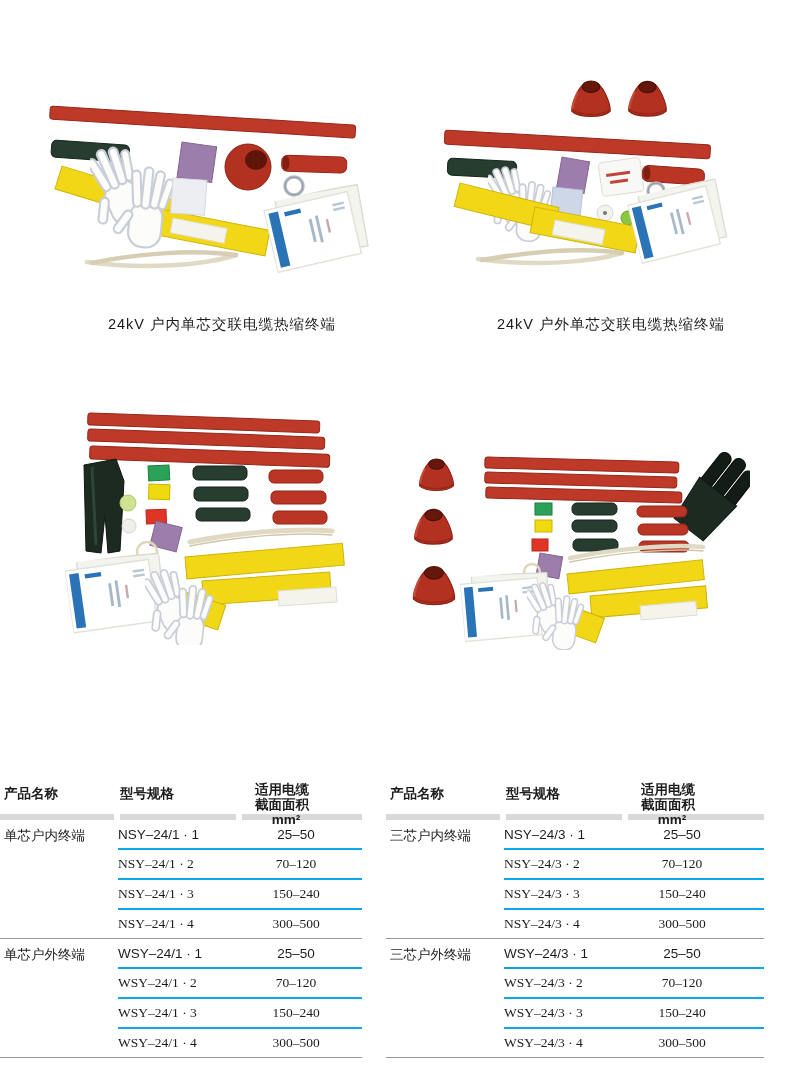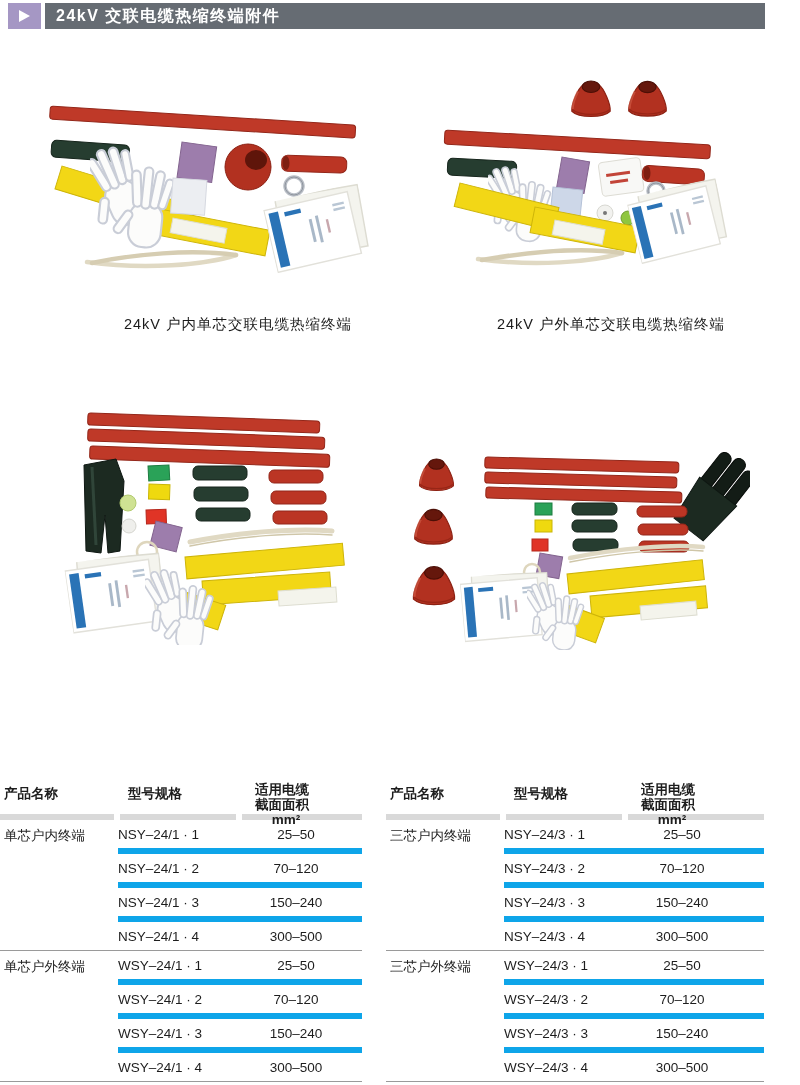--- a/index.html
+++ b/index.html
@@ -16,35 +16,35 @@
   
   .photo{position:absolute;}
   .caption{position:absolute;width:340px;text-align:center;font-size:14.5px;letter-spacing:1px;color:#1b1b1b;}
 
   
   .spec-table{position:absolute;top:778px;font-size:13.5px;}
   .tbl-title{height:28px;line-height:28px;background:#c6b6d8;font-weight:bold;font-size:15px;
              padding-left:10px;color:#333;letter-spacing:0.5px;}
   .tbl-head{position:relative;height:36px;font-weight:bold;}
   .tbl-head .h1{position:absolute;left:4px;top:7px;}
-  .tbl-head .h2{position:absolute;left:128px;top:7px;}
+  .tbl-head .h2{position:absolute;left:120px;top:7px;}
   .tbl-head .h3{position:absolute;left:255px;top:4px;width:62px;line-height:15px;}
   .tbl-head .h3 span{display:block;}
   .tbl-head .h3 .mm{text-align:center;}
   .sep-band{height:6px;display:flex;}
   .sep-band i{display:block;height:100%;background:#d9d9d9;}
   .sep-band i:nth-child(1){width:114px;margin-right:6px;}
   .sep-band i:nth-child(2){width:116px;margin-right:6px;}
   .sep-band i:nth-child(3){flex:1;}
   .tgroup{position:relative;}
   .tgroup + .tgroup{border-top:1px solid #9a9a9a;}
   .tgroup:last-child{border-bottom:1px solid #9a9a9a;}
   .gname{position:absolute;left:4px;top:7px;}
   .trow{margin-left:118px;height:28px;display:flex;align-items:center;}
-  .trow + .trow{border-top:6px solid #0ea5e9;}
+  .trow + .trow{border-top:2px solid #0ea5e9;font-family:Liberation Serif, serif;}
   .trow .model{width:112px;}
   .trow .area{width:132px;text-align:center;}
 </style>
 </head>
 <body>
 
 <div class="page">
 
   <svg width="0" height="0" style="position:absolute" aria-hidden="true">
     <defs>
@@ -81,26 +81,20 @@
         <rect x="20" y="13" width="17" height="4.5" fill="#2a73b6"></rect>
         <rect x="43" y="26" width="3" height="24" fill="#a9b8c8"></rect>
         <rect x="50" y="24" width="3" height="28" fill="#a9b8c8"></rect>
         <rect x="60" y="30" width="2.5" height="14" fill="#c8a7ad"></rect>
         <rect x="70" y="16" width="12" height="2.5" fill="#b9c6d4"></rect>
         <rect x="70" y="21" width="12" height="2.5" fill="#b9c6d4"></rect>
       </symbol>
     </defs>
   </svg>
 
-  <div class="top-banner">
-    <div class="banner-arrow-box">
-      <span class="banner-arrow"></span>
-    </div>
-    <div class="banner-bar">24kV 交联电缆热缩终端附件</div>
-  </div>
 
   <svg class="photo" style="left:40px;top:66px" width="345" height="240" viewBox="0 0 345 240">
     <g>
         <rect x="10" y="40" width="306" height="13" rx="3" fill="#bf3928" stroke="#93271a" transform="rotate(3.6 10 46)"></rect>
       </g>
     <g>
         <rect x="12" y="74" width="78" height="17" rx="5" fill="#263d30" stroke="#16251c" transform="rotate(4 12 74)"></rect>
       </g>
     <g>
       <rect x="22" y="100" width="118" height="24" fill="#f2d716" stroke="#cdb409" transform="rotate(17 22 100)"></rect>
@@ -125,21 +119,21 @@
     <g>
       <circle cx="254" cy="120" r="9" fill="none" stroke="#b9bec6" stroke-width="3.5"></circle>
       <circle cx="254" cy="120" r="9" fill="none" stroke="#8f959e" stroke-width="1"></circle>
     </g>
     <use href="#booklet" x="228" y="128" width="98" height="72" transform="rotate(-13 270 160)"></use>
     <g fill="none" stroke-linecap="round">
       <path d="M47,196 C 105,204 165,199 196,189" stroke="#e0d9c3" stroke-width="4.5"></path>
       <path d="M196,189 C 150,183 95,188 52,197" stroke="#d6cdb2" stroke-width="4.5"></path>
     </g>
   </svg>
-  <div class="caption" style="left:68px;top:315px">24kV 户内单芯交联电缆热缩终端</div>
+  <div class="caption" style="left:52px;top:315px">24kV 户内单芯交联电缆热缩终端</div>
 
   <svg class="photo" style="left:440px;top:68px" width="340" height="240" viewBox="0 0 340 240">
     <use href="#rain-skirt" x="128" y="6" width="46" height="50"></use>
     <use href="#rain-skirt" x="185" y="7" width="45" height="48"></use>
     <g>
         <rect x="5" y="62" width="266" height="14" rx="3" fill="#bf3928" stroke="#93271a" transform="rotate(3.2 5 62)"></rect>
       </g>
     <g>
         <rect x="8" y="90" width="69" height="17" rx="5" fill="#263d30" stroke="#16251c" transform="rotate(3 8 90)"></rect>
       </g>

